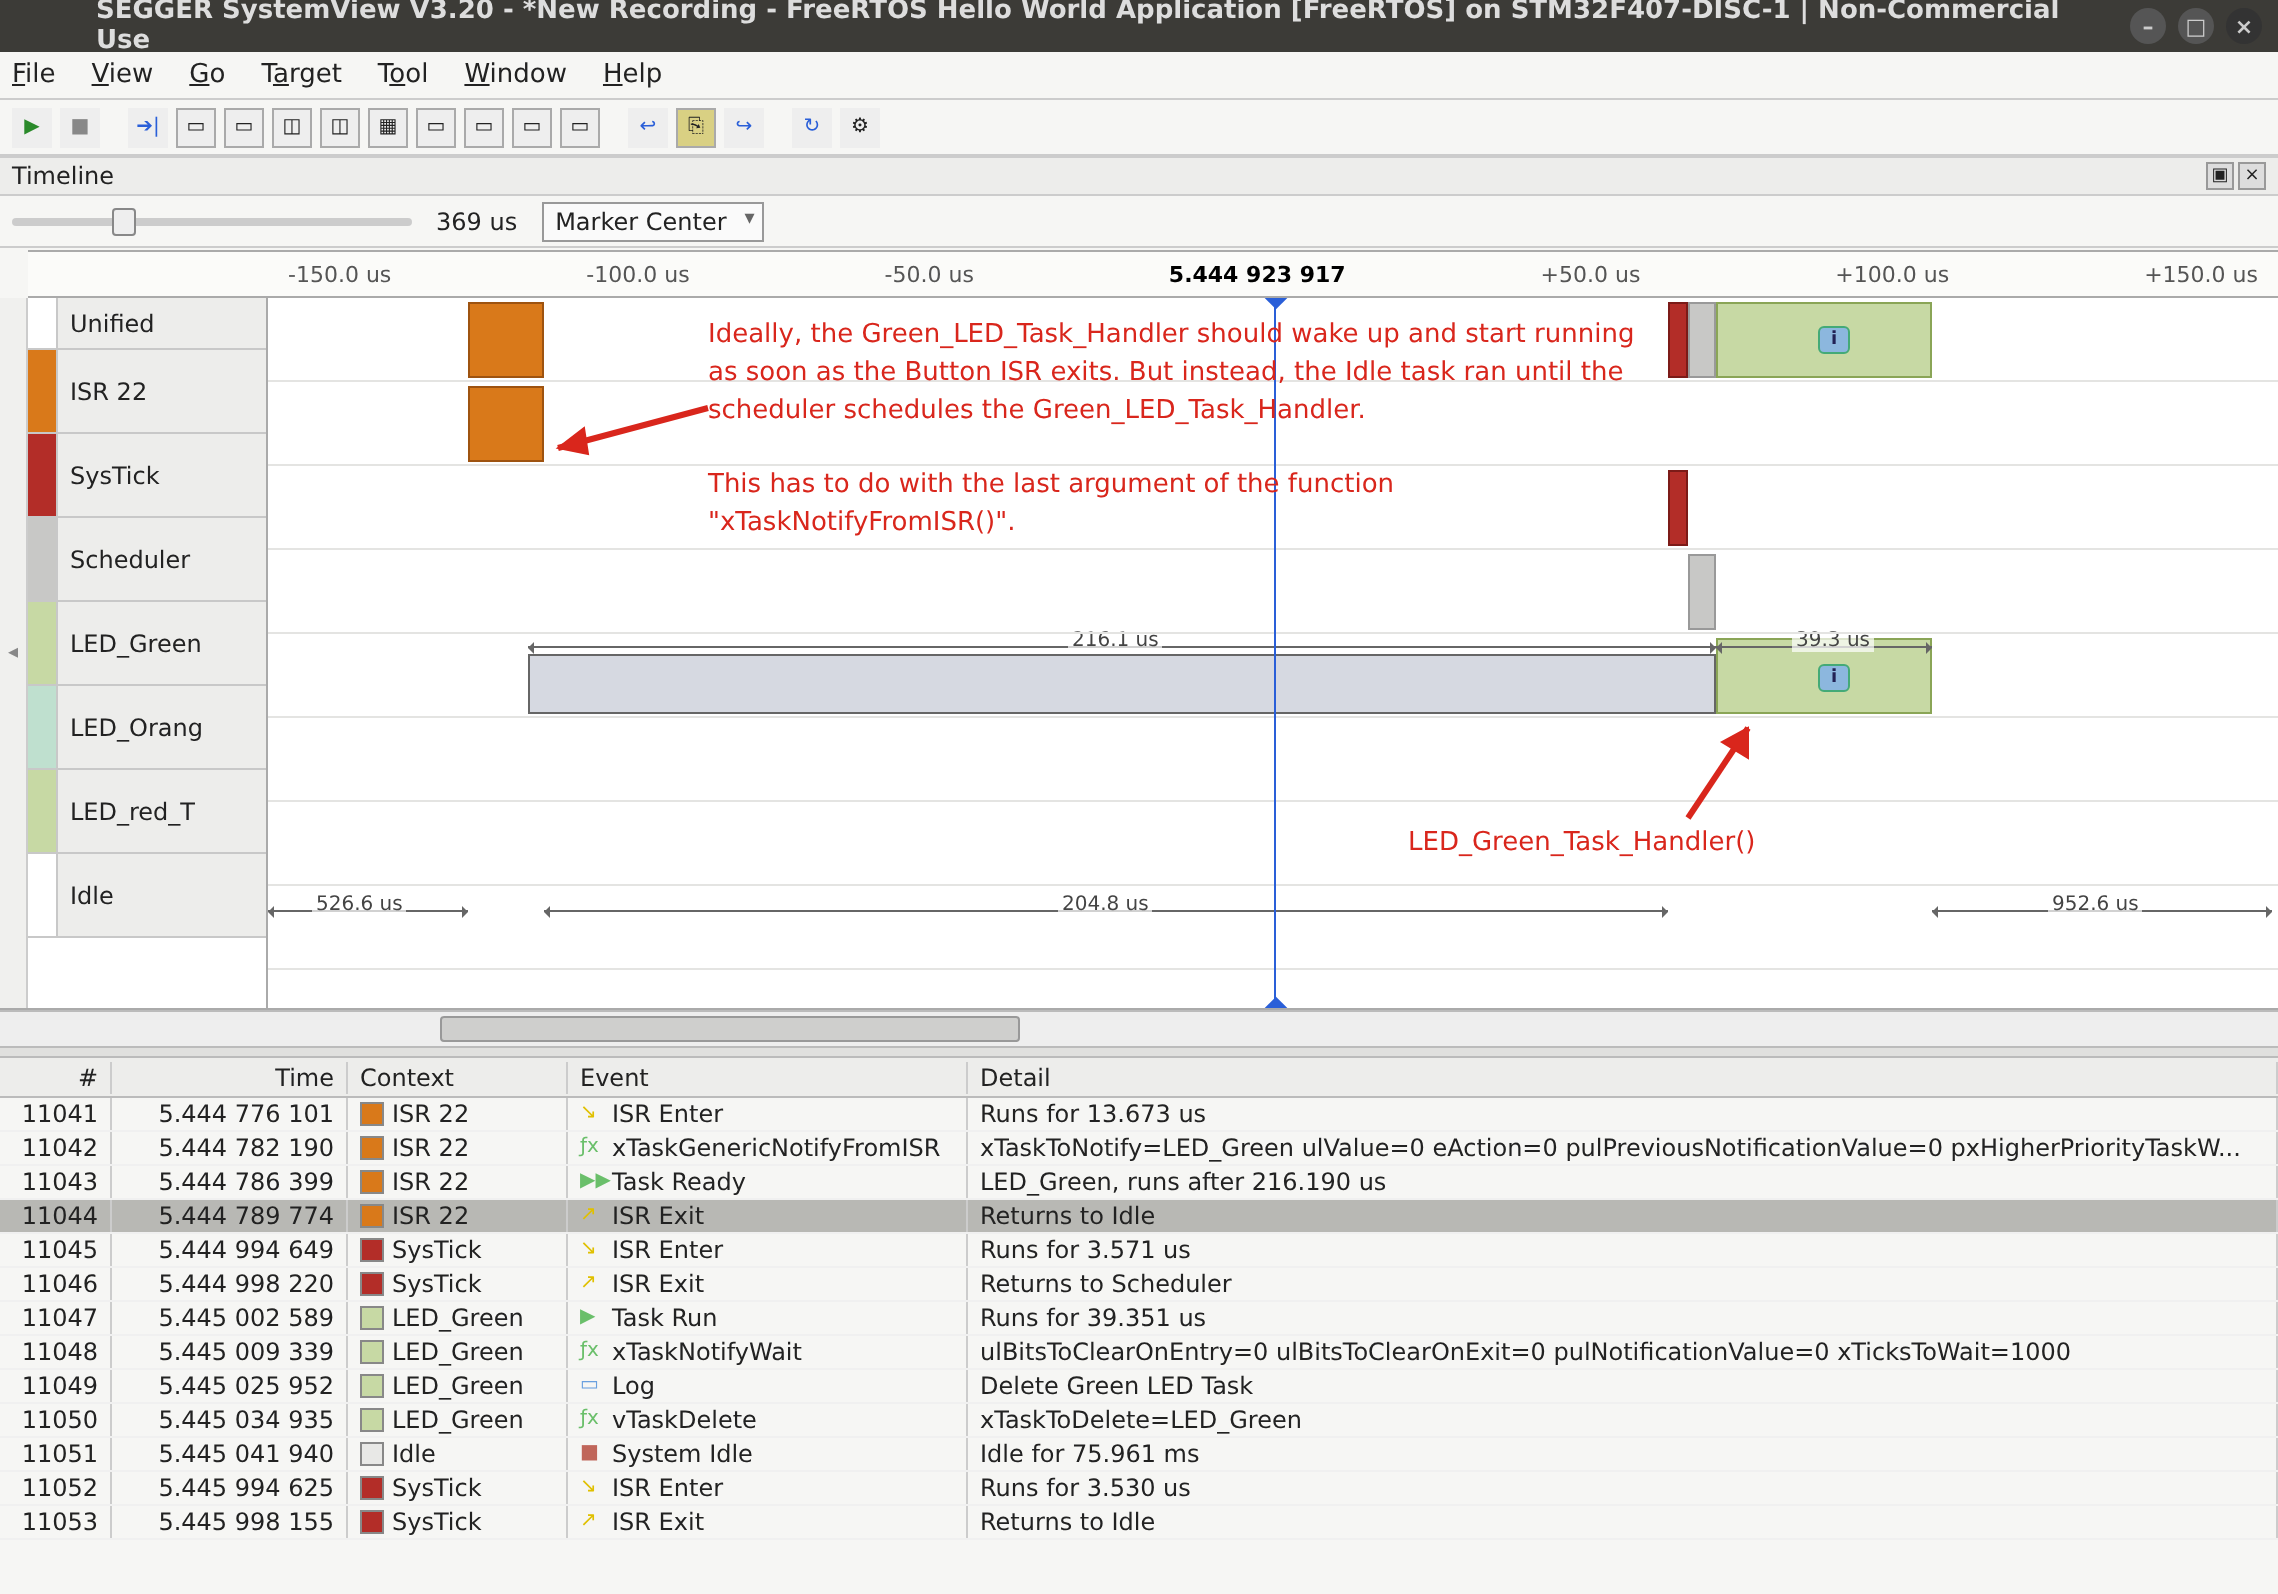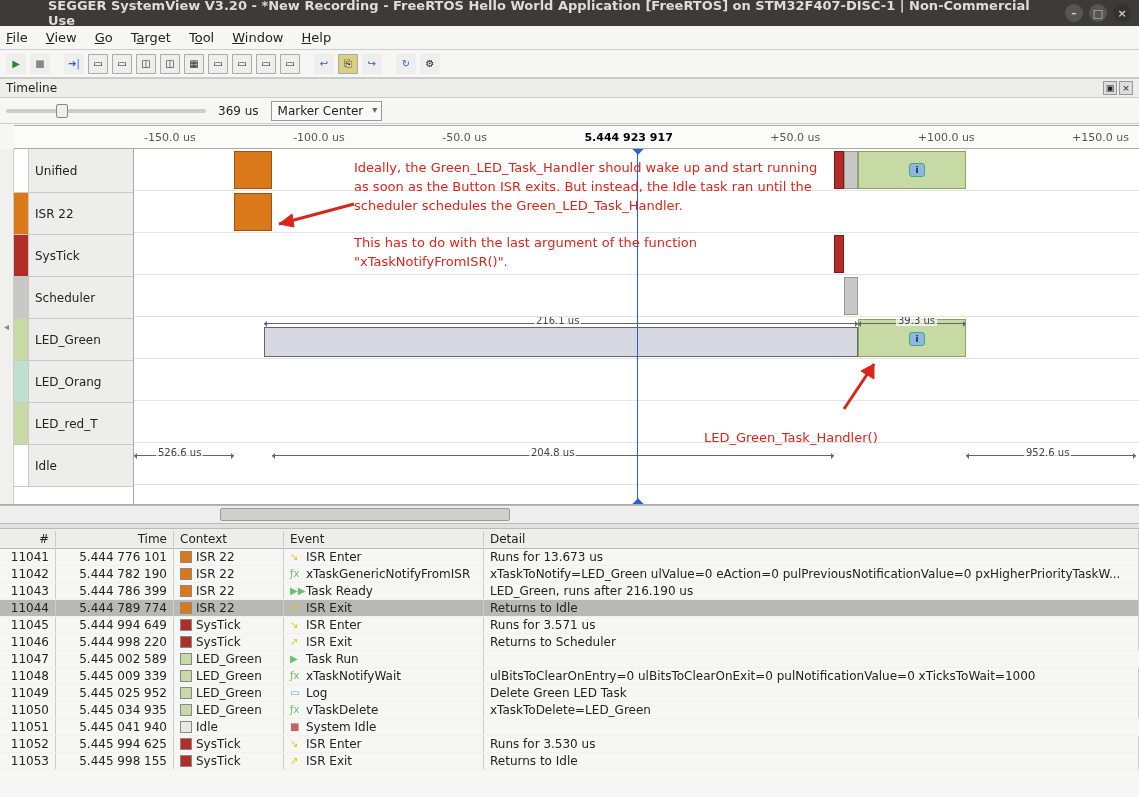--- a/index.html
+++ b/index.html
@@ -155,21 +155,21 @@
     <span class="center">5.444 923 917</span>
     <span>+50.0 us</span>
     <span>+100.0 us</span>
     <span>+150.0 us</span>
   </div>
 </div>
 
 <div class="tracks" style="height:356px;">
   <div class="left-scroll">◂</div>
   <div class="track-labels" id="track-labels">
-      <div class="track-row" style="height: 44px;">
+      <div class="track-row" style="height: 26px;">
         <div class="track-swatch" style="background: rgb(255, 255, 255);"></div>
         <div class="track-name">Unified</div>
       </div>
       <div class="track-row" style="height: 42px;">
         <div class="track-swatch" style="background: rgb(217, 121, 26);"></div>
         <div class="track-name">ISR 22</div>
       </div>
       <div class="track-row" style="height: 42px;">
         <div class="track-swatch" style="background: rgb(179, 45, 40);"></div>
         <div class="track-name">SysTick</div>
@@ -228,21 +228,21 @@
      <div class="dim-line" style="top:306px;left:832px;width:170px;"></div>
      <div class="dim-label" style="top:298px;left:890px;">952.6 us</div>
 
      <div class="anno" style="top:10px; left:220px; width:480px; white-space:pre-line;">Ideally, the Green_LED_Task_Handler should wake up and start running as soon as the Button ISR exits. But instead, the Idle task ran until the scheduler schedules the Green_LED_Task_Handler.
 
 This has to do with the last argument of the function "xTaskNotifyFromISR()".</div>
      <svg style="position:absolute; top:50px; left:130px; width:100px; height:40px; z-index:10;">
        <line x1="90" y1="5" x2="15" y2="25" class="arrow" stroke-width="3"></line>
        <polygon points="15,25 28,15 30,28" class="arrow"></polygon>
      </svg>
-     <div class="anno" style="top:280px; left:570px;">LED_Green_Task_Handler()</div>
+     <div class="anno" style="top:264px; left:570px;">LED_Green_Task_Handler()</div>
      <svg style="position:absolute; top:200px; left:700px; width:60px; height:70px; z-index:10;">
        <line x1="10" y1="60" x2="40" y2="15" class="arrow" stroke-width="3"></line>
        <polygon points="40,15 27,22 40,30" class="arrow"></polygon>
      </svg>
   <div class="lane" style="top: 0px; height: 42px;"></div>
       <div class="lane" style="top: 42px; height: 42px;"></div>
       <div class="lane" style="top: 84px; height: 42px;"></div>
       <div class="lane" style="top: 126px; height: 42px;"></div>
       <div class="lane" style="top: 168px; height: 42px;"></div>
       <div class="lane" style="top: 210px; height: 42px;"></div>
@@ -304,20 +304,21 @@
       <div class="c-time">5.444 998 220</div>
       <div class="c-ctx"><span class="ctx-sw" style="background:#b32d28"></span>SysTick</div>
       <div class="c-evt"><span class="ev-ico" style="color:#e0c000;font-size:10px;">↗</span> ISR Exit</div>
       <div class="c-det">Returns to Scheduler</div>
     </div>
     <div class="evrow">
       <div class="c-num">11047</div>
       <div class="c-time">5.445 002 589</div>
       <div class="c-ctx"><span class="ctx-sw" style="background:#c7d9a4"></span>LED_Green</div>
       <div class="c-evt"><span class="ev-ico" style="color:#6abf6a;font-size:10px;">▶</span> Task Run</div>
+      <div class="c-det">Runs for 39.351 us</div>
     </div>
     <div class="evrow">
       <div class="c-num">11048</div>
       <div class="c-time">5.445 009 339</div>
       <div class="c-ctx"><span class="ctx-sw" style="background:#c7d9a4"></span>LED_Green</div>
       <div class="c-evt"><span class="ev-ico" style="color:#6abf6a;font-size:10px;">ƒx</span> xTaskNotifyWait</div>
       <div class="c-det">ulBitsToClearOnEntry=0 ulBitsToClearOnExit=0 pulNotificationValue=0 xTicksToWait=1000</div>
     </div>
     <div class="evrow">
       <div class="c-num">11049</div>
@@ -331,20 +332,21 @@
       <div class="c-time">5.445 034 935</div>
       <div class="c-ctx"><span class="ctx-sw" style="background:#c7d9a4"></span>LED_Green</div>
       <div class="c-evt"><span class="ev-ico" style="color:#6abf6a;font-size:10px;">ƒx</span> vTaskDelete</div>
       <div class="c-det">xTaskToDelete=LED_Green</div>
     </div>
     <div class="evrow">
       <div class="c-num">11051</div>
       <div class="c-time">5.445 041 940</div>
       <div class="c-ctx"><span class="ctx-sw" style="background:#e8e8e6"></span>Idle</div>
       <div class="c-evt"><span class="ev-ico" style="color:#c0665a;font-size:10px;">■</span> System Idle</div>
+      <div class="c-det">Idle for 75.961 ms</div>
     </div>
     <div class="evrow">
       <div class="c-num">11052</div>
       <div class="c-time">5.445 994 625</div>
       <div class="c-ctx"><span class="ctx-sw" style="background:#b32d28"></span>SysTick</div>
       <div class="c-evt"><span class="ev-ico" style="color:#e0c000;font-size:10px;">↘</span> ISR Enter</div>
       <div class="c-det">Runs for 3.530 us</div>
     </div>
     <div class="evrow">
       <div class="c-num">11053</div>

